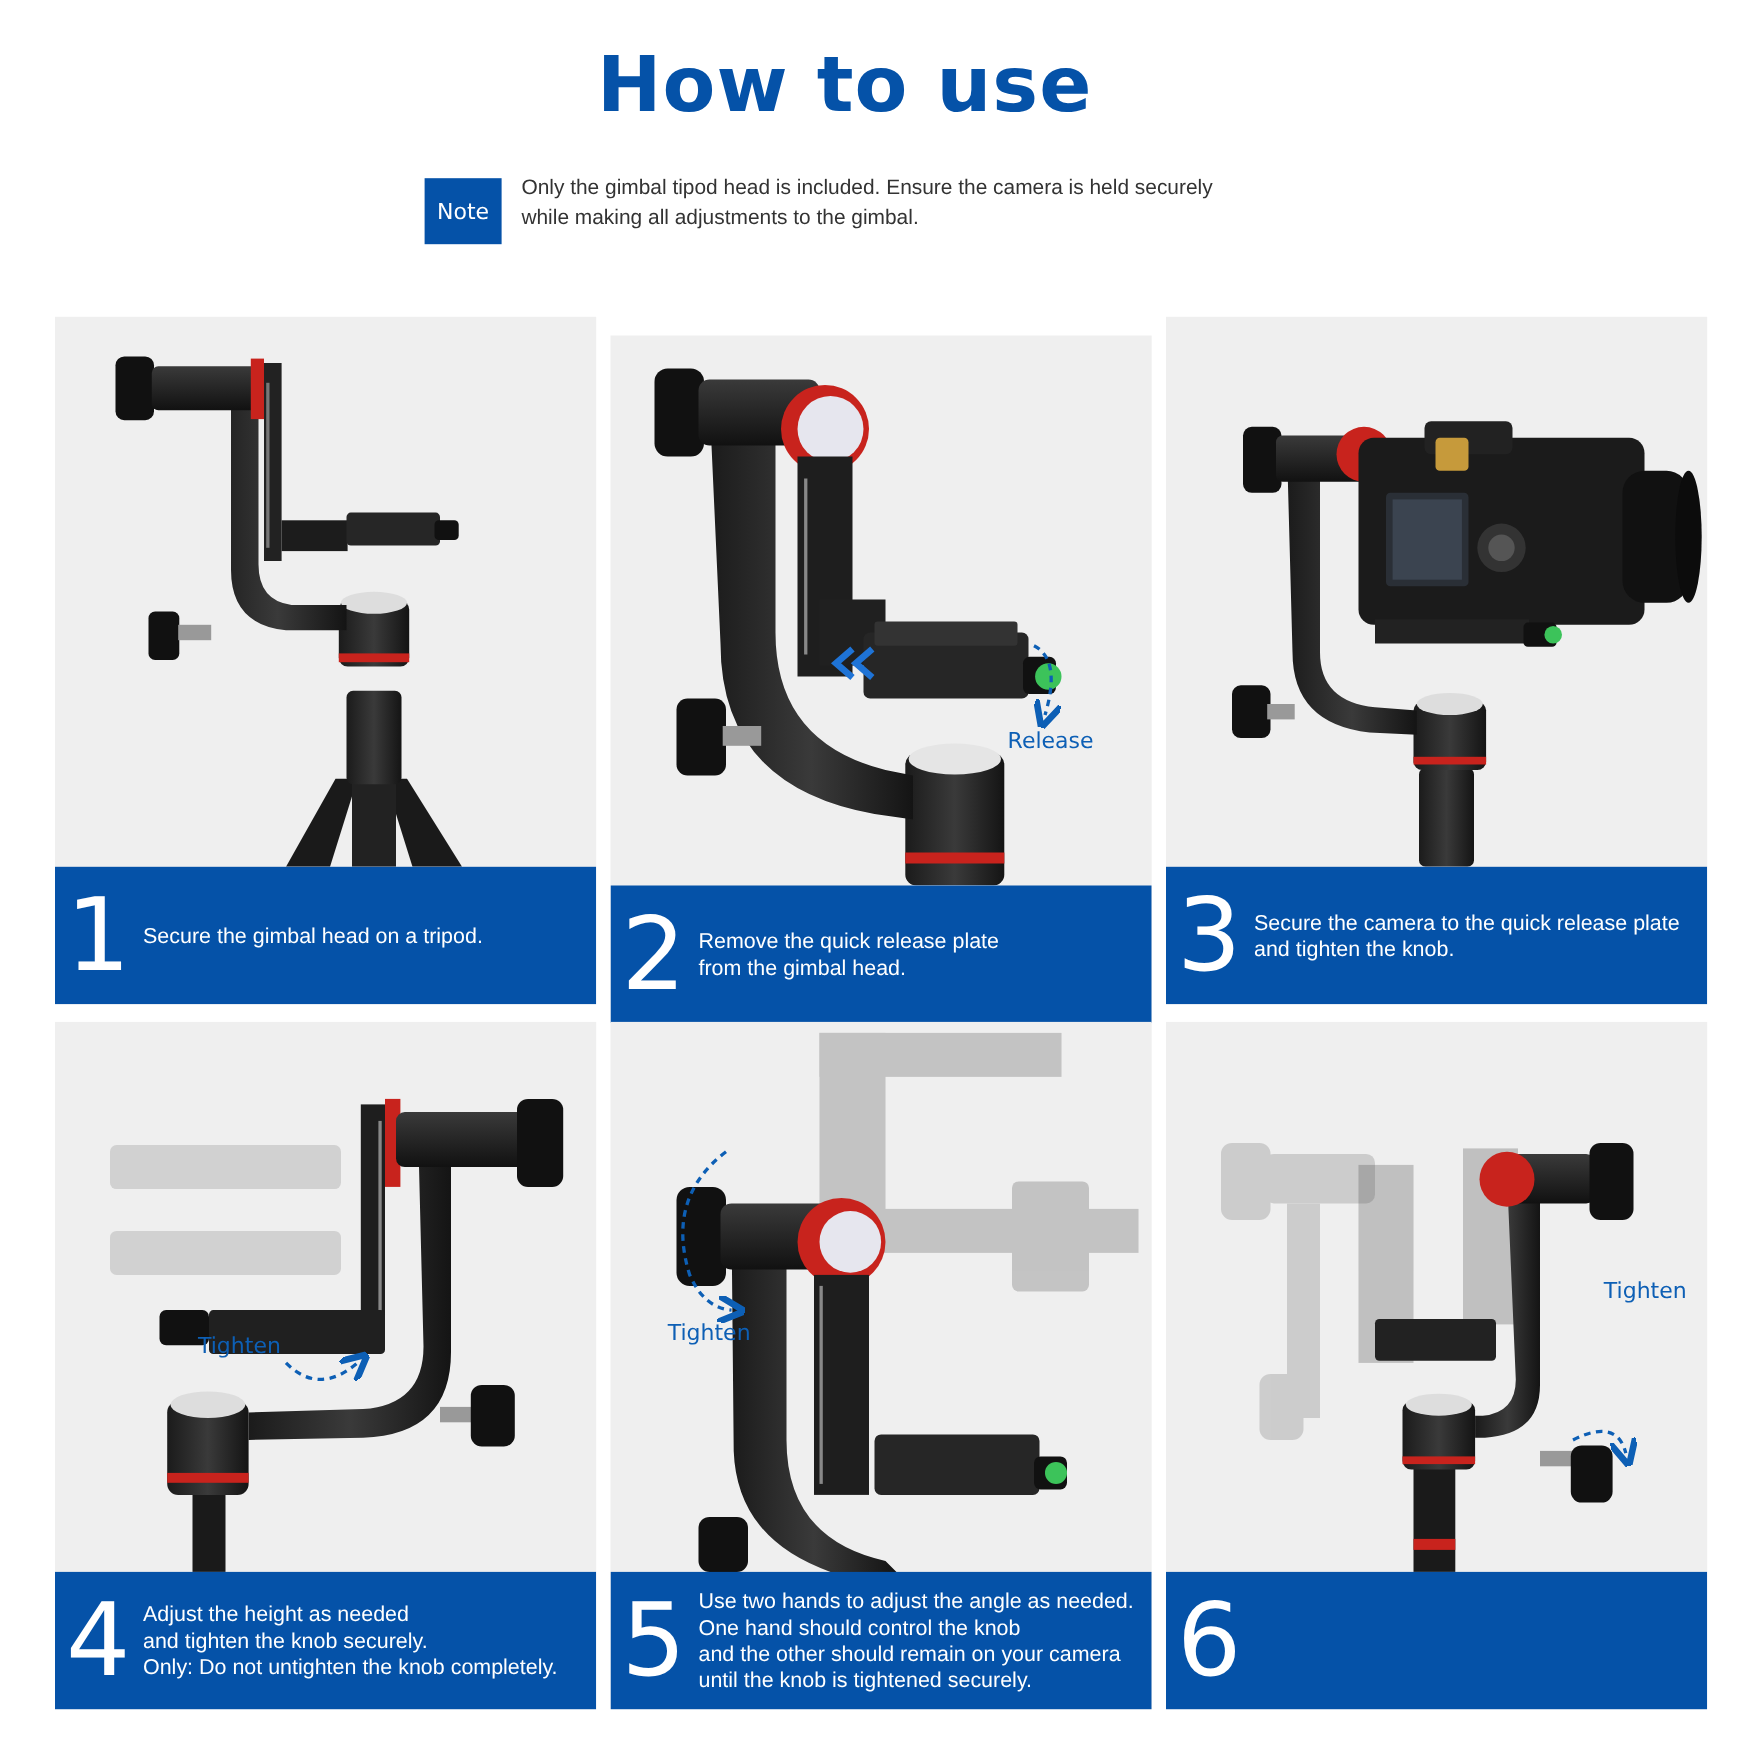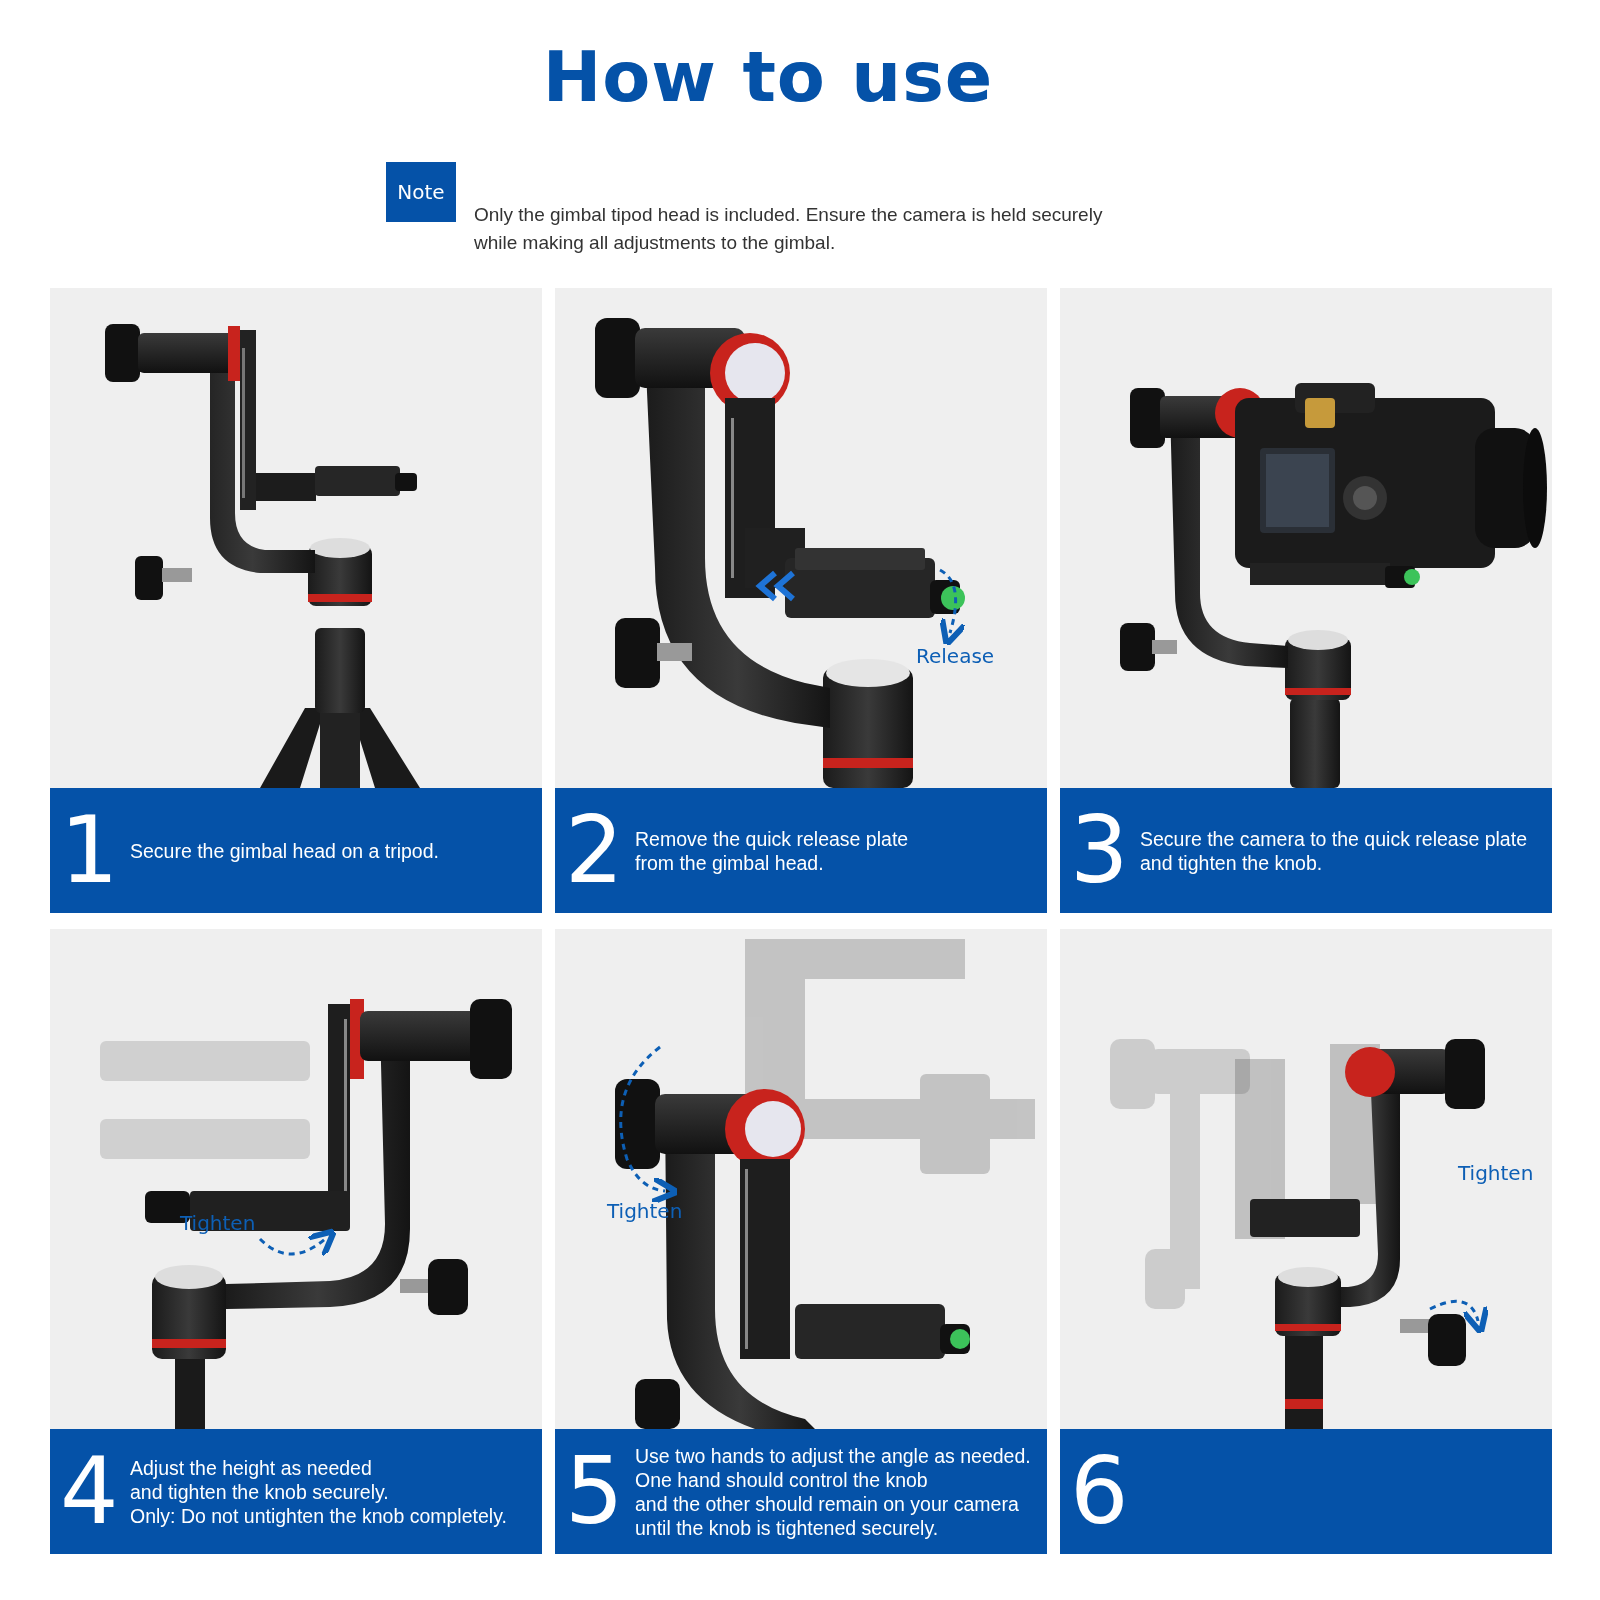--- a/index.html
+++ b/index.html
@@ -13,21 +13,21 @@
   }
 
   .note-badge {
     position: absolute; left: 386px; top: 162px; width: 70px; height: 60px;
     background: #0552a8; color: #fff; font-size: 20px;
     display: flex; align-items: center; justify-content: center;
     font-family: "DejaVu Sans", sans-serif;
   }
   .note-text {
     position: absolute; left: 474px; top: 157px; width: 700px;
-    font-size: 19px; line-height: 28px; color: #333; margin-top: 44px;
+    font-size: 19px; line-height: 28px; color: #333;
   }
   .note-text div { white-space: nowrap; }
 
   .panel {
     position: absolute; width: 492px; height: 625px; background: #efefef; overflow: hidden;
   }
   .panel .photo { position: absolute; left: 0; top: 0; width: 492px; height: 500px; }
   .panel .caption {
     position: absolute; left: 0; top: 500px; width: 492px; height: 125px;
     background: #0552a8; color: #fff;
@@ -107,21 +107,21 @@
     </svg>
   </div>
   <div class="caption">
     <div class="num">1</div>
     <div class="txt">
       <div>Secure the gimbal head on a tripod.</div>
     </div>
   </div>
 </div>
 
-<div class="panel" style="left:555px; top:288px;">
+<div class="panel" style="left:555px; top:305px;">
   <div class="photo">
     <svg width="492" height="500" viewBox="0 0 492 500">
 
       <rect x="268" y="380" width="90" height="120" rx="10" fill="url(#metal)"></rect>
       <ellipse cx="313" cy="385" rx="42" ry="14" fill="#e5e5e5"></ellipse>
       <rect x="268" y="470" width="90" height="10" fill="#c8231d"></rect>
 
       <path d="M90 60 L150 60 L150 270 Q150 370 250 395 L275 400 L275 440 L240 435 Q100 410 100 280 Z" fill="url(#metal)"></path>
 
       <rect x="40" y="30" width="45" height="80" rx="12" fill="#111"></rect>

